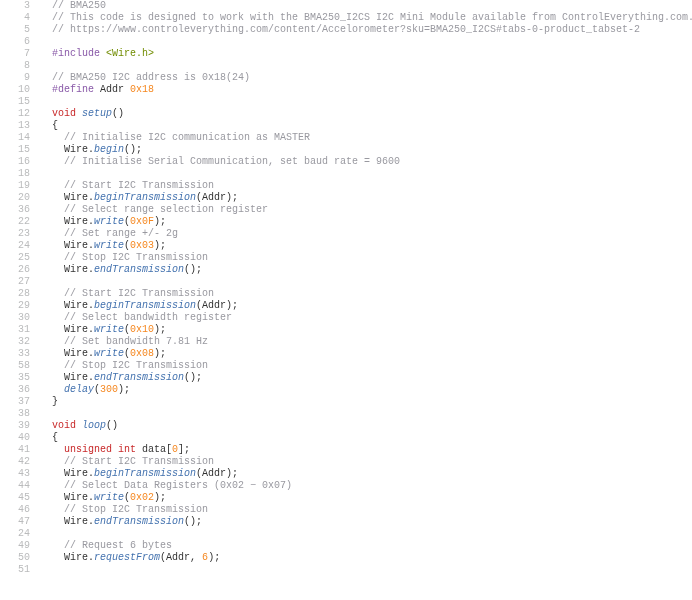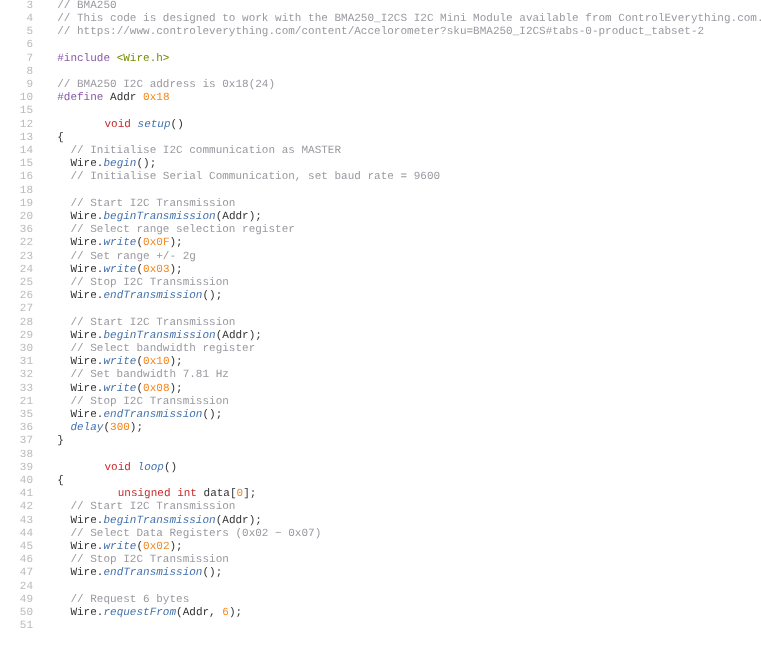--- a/index.html
+++ b/index.html
@@ -24,21 +24,21 @@
     text-align: right;
     padding-right: 10px;
     color: #babbbc;
     user-select: none;
   }
   .code {
     white-space: pre;
     flex: 1;
   }
   .c  { color: #9999a0; }      
-  .kw { color: #c82829; margin-left: 43px; }      
+  .kw { color: #c82829; }      
   .pp { color: #8959a8; margin-top: 37px; }      
   .hdr{ color: #718c00; text-align: right; }      
   .fn { color: #4271ae; font-style: italic; }      
   .num{ color: #f5871f; margin-top: 20px; }      
   .obj{ color: #333; }
   .mac{ color: #333; }
   .op { color: #333; }
   .ids{ color: #333; }
 </style>
 </head>
@@ -159,21 +159,21 @@
     </div>
     <div class="line">
       <div class="gutter">32</div>
       <div class="code">    <span class="c">// Set bandwidth 7.81 Hz</span></div>
     </div>
     <div class="line">
       <div class="gutter">33</div>
       <div class="code">    <span class="obj">Wire</span><span class="op">.</span><span class="fn">write</span><span class="op">(</span><span class="num">0x08</span><span class="op">);</span></div>
     </div>
     <div class="line">
-      <div class="gutter">21</div>
+      <div class="gutter">58</div>
       <div class="code">    <span class="c">// Stop I2C Transmission</span></div>
     </div>
     <div class="line">
       <div class="gutter">35</div>
       <div class="code">    <span class="obj">Wire</span><span class="op">.</span><span class="fn">endTransmission</span><span class="op">(</span><span class="op">);</span></div>
     </div>
     <div class="line">
       <div class="gutter">36</div>
       <div class="code">    <span class="fn">delay</span><span class="op">(</span><span class="num">300</span><span class="op">);</span></div>
     </div>

